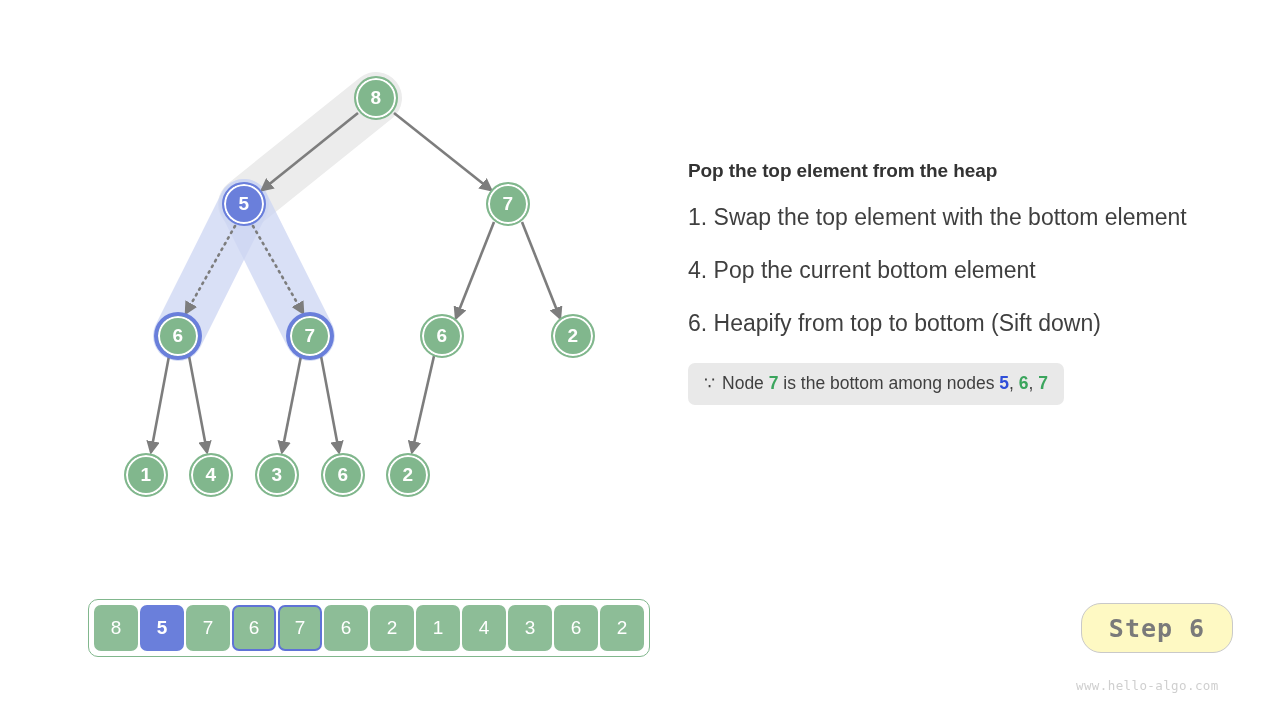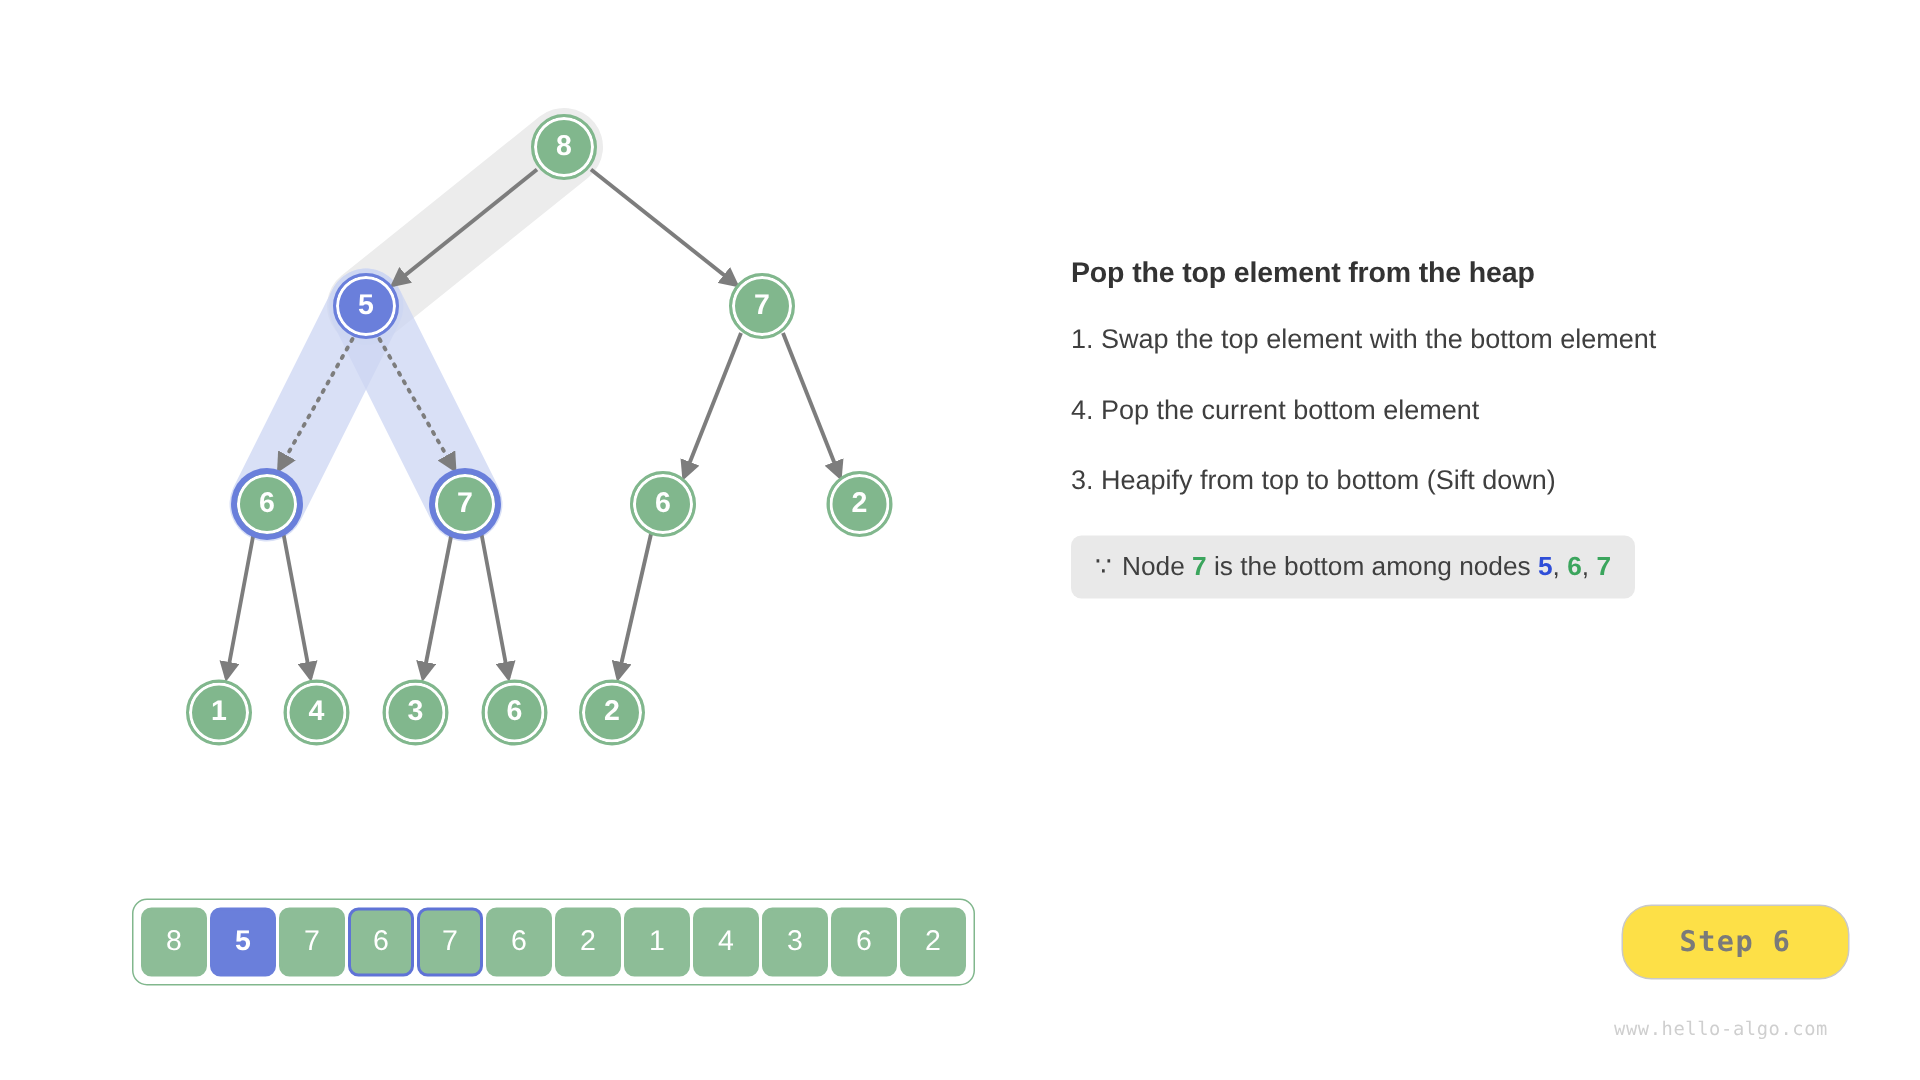--- a/index.html
+++ b/index.html
@@ -60,33 +60,32 @@
   .node.green-blue-ring {
     background: #81b78d;
     border: 2px solid #6a7fdb;
     box-shadow: inset 0 0 0 2px #ffffff, 0 0 0 2px #6a7fdb;
   }
 
   
   #panel {
     position: absolute;
     left: 688px;
-    top: 172px;
+    top: 160px;
     width: 540px;
-    margin-left: 26px;
   }
   #panel-title {
     font-size: 19px;
     font-weight: bold;
     color: #333333;
     margin: 0 0 22px 0;
     letter-spacing: -0.1px;
   }
   .step-line {
-    font-size: 18px;
+    font-size: 23px;
     color: #3f3f3f;
     margin-bottom: 26px;
     white-space: nowrap;
   }
   #hint-box {
     display: inline-block;
     background: #e9e9e9;
     border-radius: 7px;
     padding: 10px 16px 11px 16px;
     font-size: 17.5px;
@@ -134,26 +133,26 @@
 
   
   #step-badge {
     position: absolute;
     left: 1081px;
     top: 603px;
     width: 150px;
     height: 48px;
     border: 1.4px solid #c9c9c9;
     border-radius: 20px;
-    background: #fde047;
+    background: #fef9c3;
     display: flex;
     align-items: center;
     justify-content: center;
     font-family: "DejaVu Sans Mono", monospace;
-    font-size: 19px;
+    font-size: 25px;
     font-weight: bold;
     color: #7a7a7a;
     letter-spacing: 1px;
   }
   #watermark {
     position: absolute;
     left: 1076px;
     top: 678px;
     font-family: "DejaVu Sans Mono", monospace;
     font-size: 12.5px;
@@ -212,21 +211,21 @@
   <div class="node green" style="left:255px; top:453px;">3</div>
   <div class="node green" style="left:321px; top:453px;">6</div>
   <div class="node green" style="left:386px; top:453px;">2</div>
 </div>
 
 <div id="panel">
   <h1 id="panel-title">Pop the top element from the heap</h1>
 
   <div class="step-line">1. Swap the top element with the bottom element</div>
   <div class="step-line">4. Pop the current bottom element</div>
-  <div class="step-line">3. Heapify from top to bottom (Sift down)</div>
+  <div class="step-line">6. Heapify from top to bottom (Sift down)</div>
 
   <div id="hint-box">
     <span class="becos">∵</span>
     <span>Node</span>
     <span class="hl-green">7</span>
     <span>is the bottom among nodes</span>
     <span>
       <span class="hl-blue">5</span><span>, </span><span class="hl-green">6</span><span>, </span><span class="hl-green">7</span>
     </span>
   </div>

